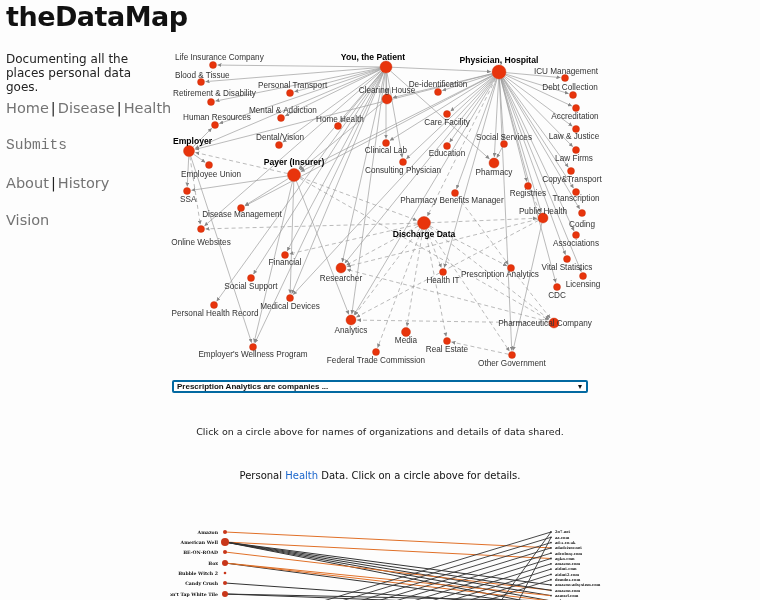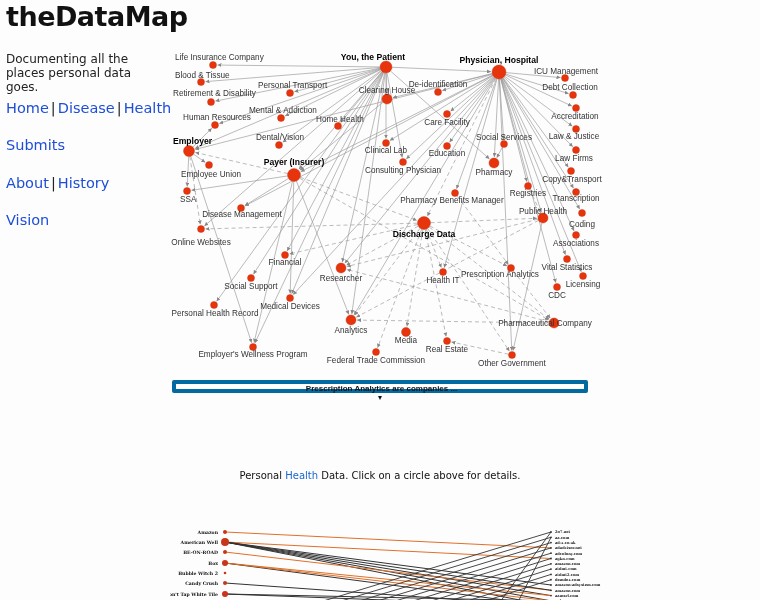--- a/index.html
+++ b/index.html
@@ -3,33 +3,33 @@
   <meta charset="utf-8">
   <style>
     * { margin: 0; padding: 0; box-sizing: border-box; }
     html, body { width: 760px; height: 600px; overflow: hidden; background: #fdfdfd; }
     body { font-family: "DejaVu Sans", sans-serif; color: #1a1a1a; position: relative; }
     a { color: #1a66cc; text-decoration: none; }
 
     .site-title { position: absolute; left: 6px; top: 1px; font-family: "DejaVu Sans", sans-serif; font-weight: bold; font-size: 27px; letter-spacing: -0.5px; color: #111; text-align: right; }
     .tagline { position: absolute; left: 6px; top: 52px; width: 160px; font-size: 12px; line-height: 14px; color: #222; }
     .nav-row { position: absolute; left: 6px; font-size: 14.5px; color: #111; }
-    .nav-row a { color: #1d4ed8; }
+    .nav-row a { color: #737373; }
     .nav-row .sep { color: #222; margin: 0 2px; }
     #nav1 { top: 100px; }
-    #nav2 { top: 137px; }
+    #nav2 { top: 137px; font-family: Liberation Mono, monospace; }
     #nav3 { top: 175px; }
     #nav4 { top: 212px; }
 
     .graph { position: absolute; left: 170px; top: 45px; width: 440px; height: 330px; }
     .graph svg { width: 440px; height: 330px; display: block; }
     .node-label { font-family: "Liberation Sans", sans-serif; font-size: 8.2px; fill: #333; }
     .node-label.bold { font-weight: bold; fill: #000; font-size: 8.6px; }
 
-    .select-wrap { position: absolute; left: 172px; top: 380px; width: 416px; height: 13px; border: 4px solid #0369a1; background: #fff; border-radius: 2px; display: flex; align-items: center; flex-direction: column; }
+    .select-wrap { position: absolute; left: 172px; top: 380px; width: 416px; height: 13px; border: 2px solid #0369a1; background: #fff; border-radius: 2px; display: flex; align-items: center; }
     .select-wrap .val { font-family: "Liberation Sans", sans-serif; font-size: 8px; font-weight: bold; padding-left: 3px; flex: 1; color: #111; }
     .select-wrap .arrow { width: 12px; font-size: 8px; text-align: center; color: #111; }
 
     .legend { position: absolute; left: 170px; top: 425px; width: 420px; text-align: center; font-size: 9.5px; line-height: 13px; color: #222; }
     .legend .arr { display: inline-block; width: 22px; height: 6px; vertical-align: middle; margin: 0 3px; }
 
     .personal { position: absolute; left: 170px; top: 470px; width: 420px; text-align: center; font-size: 10px; color: #111; }
     .personal a { color: #1a66cc; }
 
     .bipartite { position: absolute; left: 170px; top: 520px; width: 440px; height: 80px; }
@@ -378,20 +378,21 @@
       </g>
   </svg>
 </div>
 
 <div class="select-wrap">
   <span class="val">Prescription Analytics are companies ...</span>
   <span class="arrow">▾</span>
 </div>
 
 <div class="legend">
+  <div>Click on a circle above for names of organizations and details of data shared.</div>
 </div>
 
 <div class="personal">
   <span>Personal</span>
   <a href="#">Health</a>
   <span>Data. Click on a circle above for details.</span>
 </div>
 
 <div class="bipartite">
   <svg id="bp-svg" viewBox="0 0 440 80">

